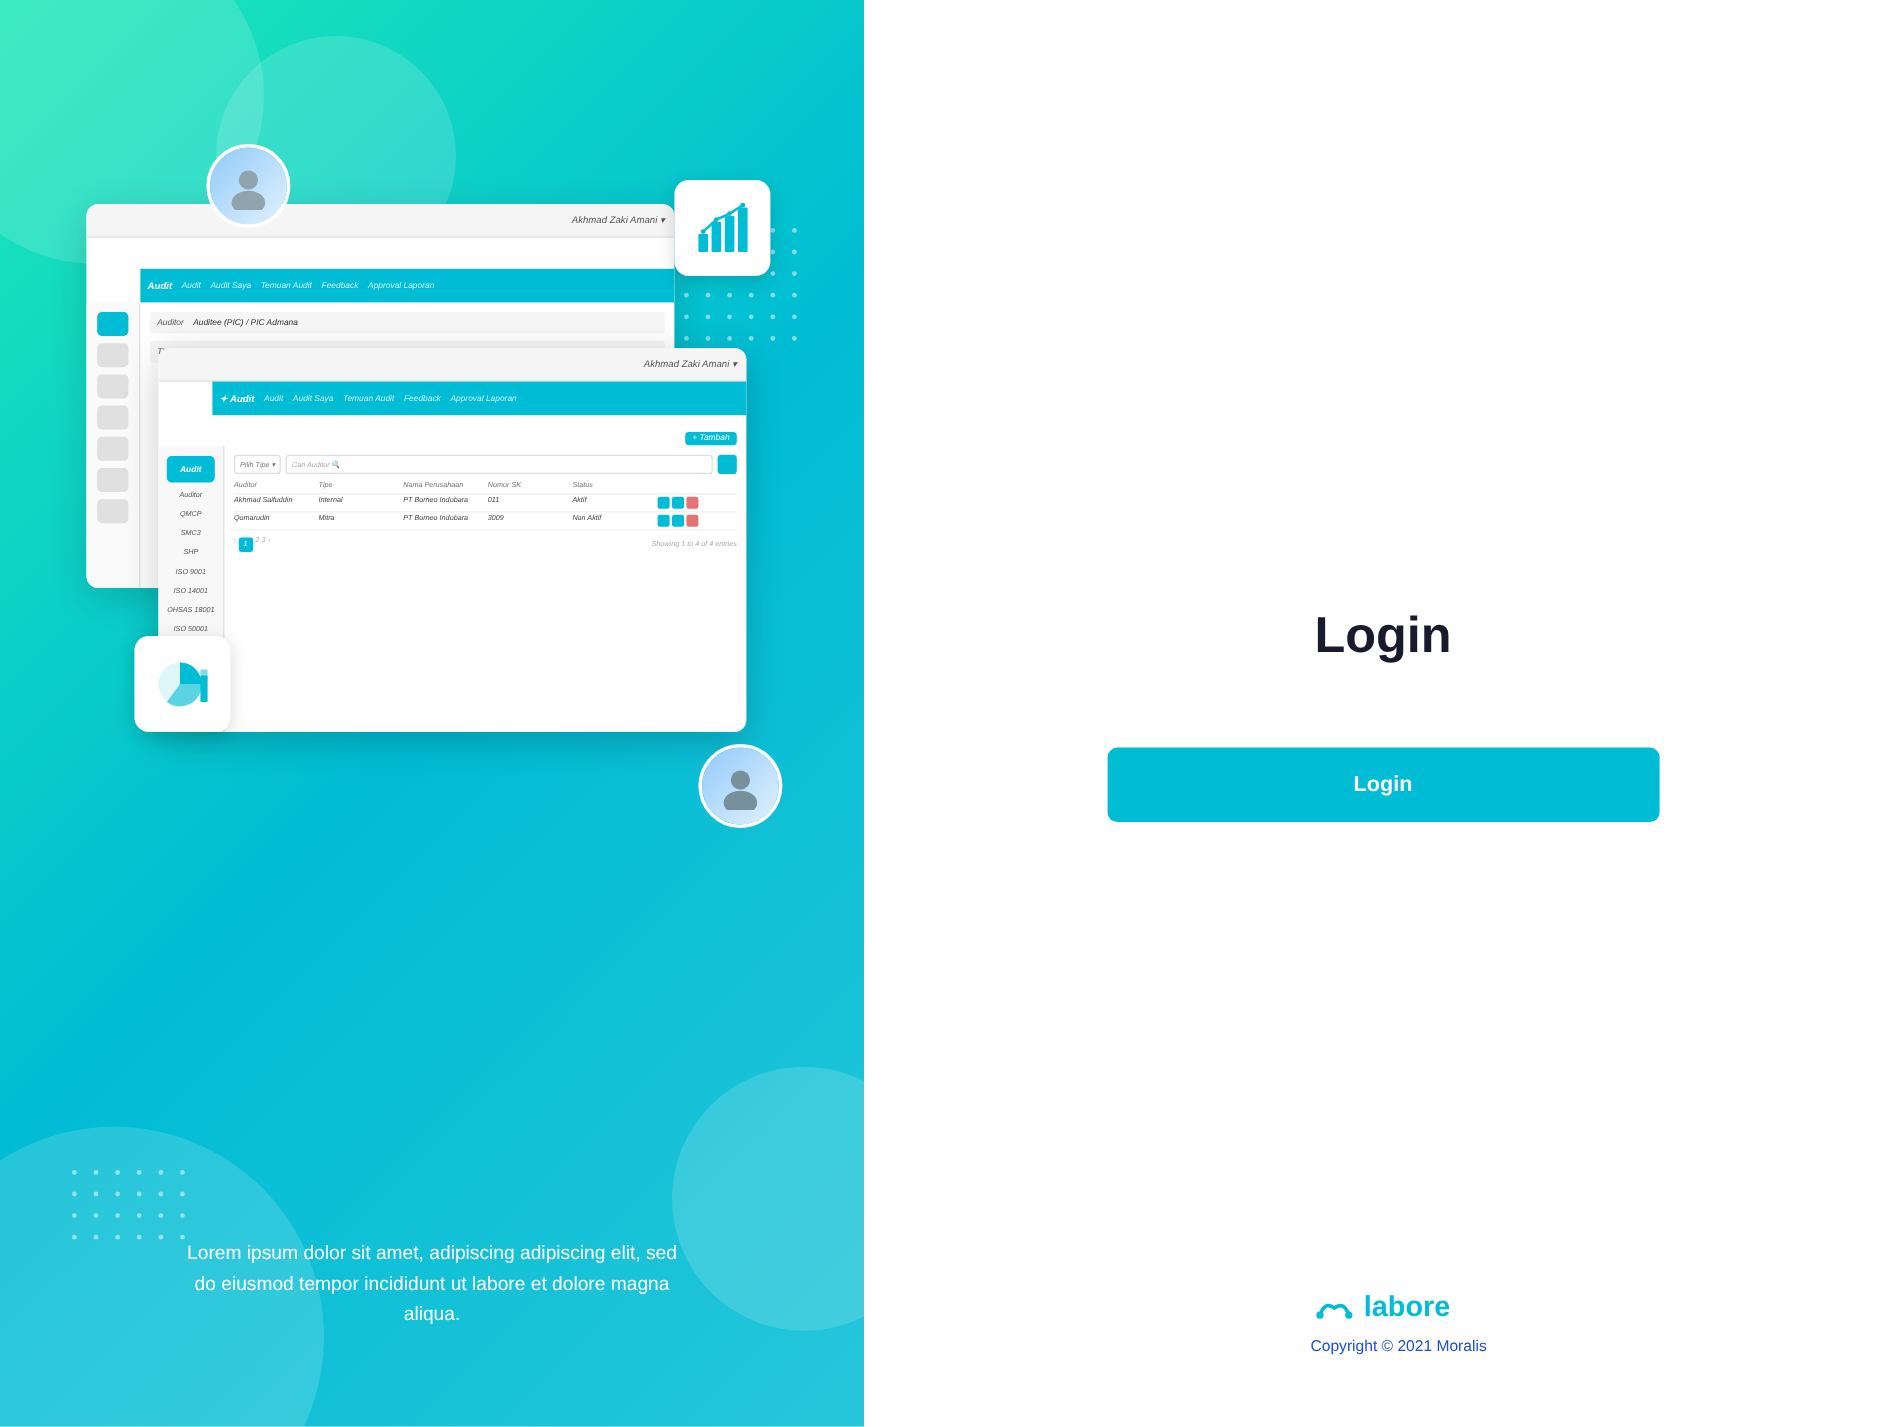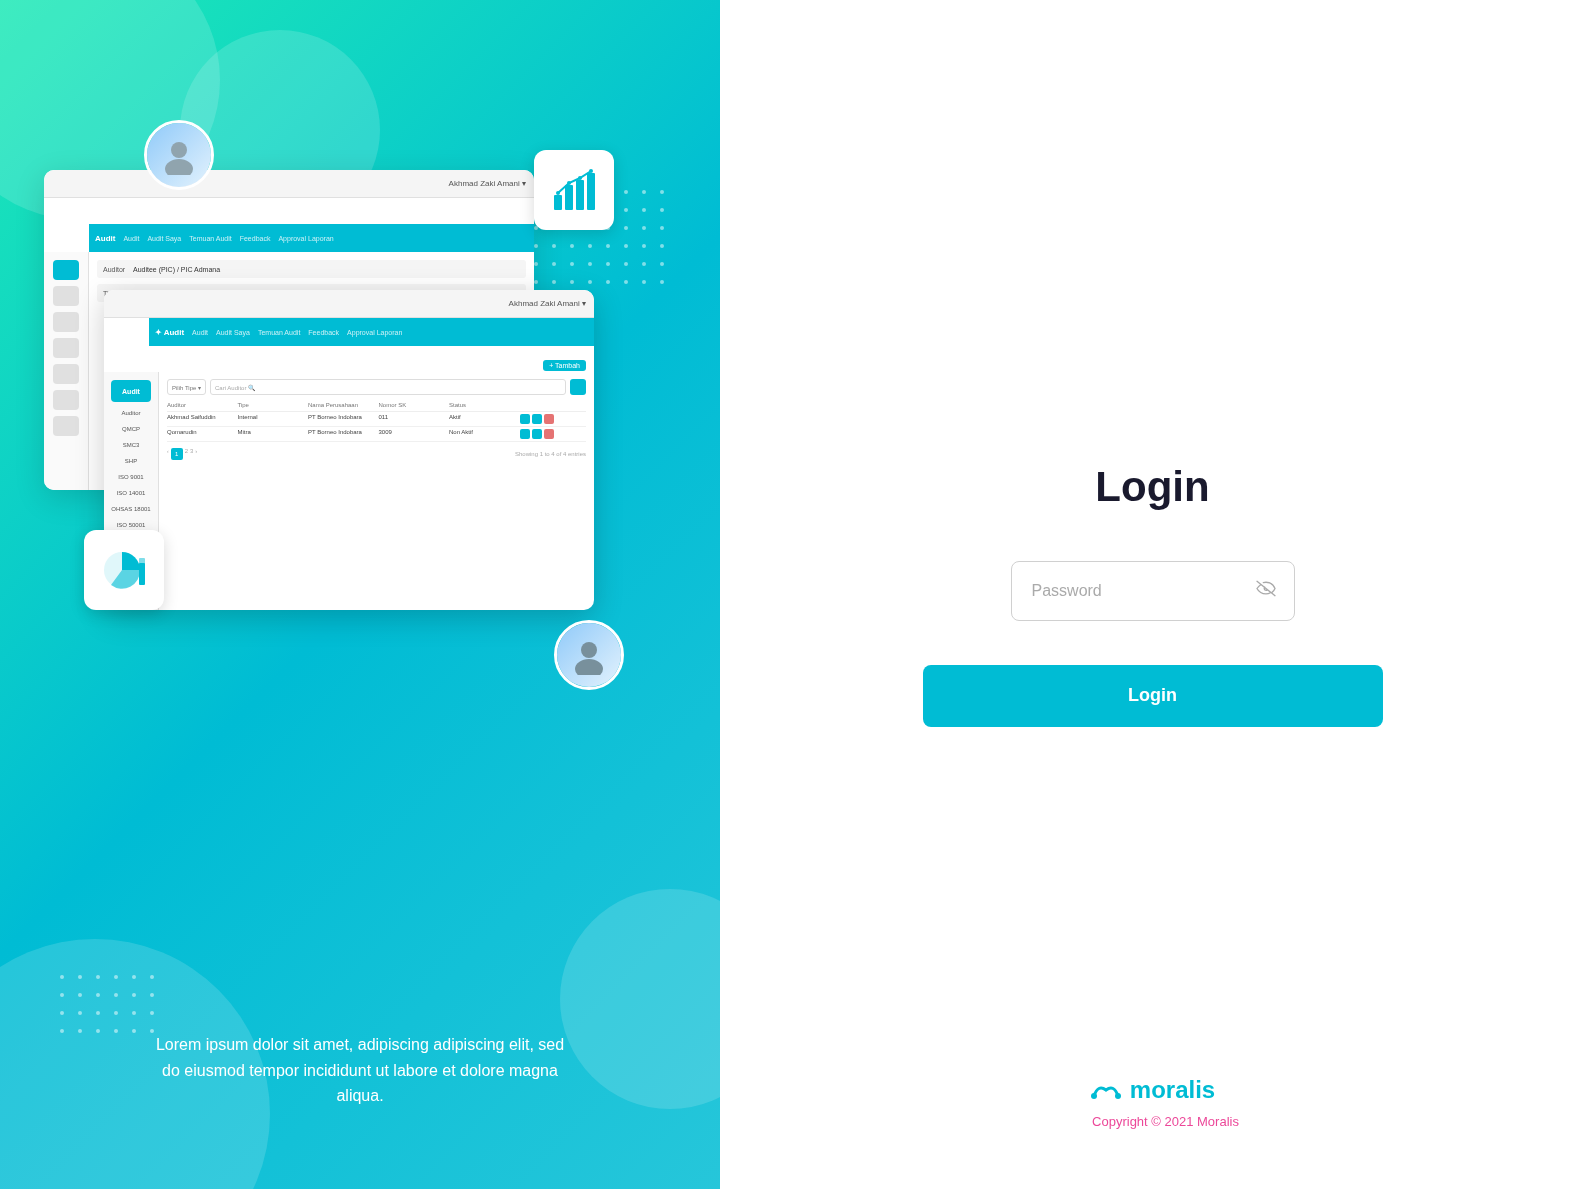--- a/index.html
+++ b/index.html
@@ -58,23 +58,24 @@
       display: grid;
       grid-template-columns: repeat(6, 10px);
       grid-template-rows: repeat(4, 10px);
       gap: 8px;
     }
 
     
     .screenshots-area {
       position: absolute;
       top: 130px;
-      left: 44px;
+      left: 72px;
       width: 600px;
       height: 560px;
+      font-style: italic;
     }
 
     
     .avatar-top {
       position: absolute;
       top: -10px;
       left: 100px;
       width: 70px;
       height: 70px;
       border-radius: 50%;
@@ -361,21 +362,21 @@
       color: #00bcd4;
       font-size: 24px;
       font-weight: 600;
     }
     .brand-icon {
       width: 32px;
       height: 32px;
     }
     .copyright {
       font-size: 13px;
-      color: #ec4899;
+      color: #1d4ed8;
       margin-left: 26px;
     }
   </style>
 </head>
 <body>
 
 <div class="left-panel">
 
   <div class="circle circle-1"></div>
   <div class="circle circle-2"></div>
@@ -620,39 +621,29 @@
   <div class="description-text">
     <p>Lorem ipsum dolor sit amet, adipiscing adipiscing elit, sed do eiusmod tempor incididunt ut labore et dolore magna aliqua.</p>
   </div>
 </div>
 
 <div class="right-panel">
   <div class="login-form">
     <h1 class="login-title">Login</h1>
 
 
-    <div class="form-group">
-      <div class="password-wrapper">
-        <input type="password" class="form-input" placeholder="Password" style="">
-        <span class="eye-icon">
-          <svg width="22" height="18" viewBox="0 0 24 20" fill="none">
-            <path d="M2 2L22 18M10.5 8.5C10.2 9 10 9.5 10 10c0 1.1.9 2 2 2 .5 0 1-.2 1.4-.5M6.5 5.5C4.3 7 2.8 8.8 2 10c1.5 2.8 5 6 10 6 1.8 0 3.5-.5 4.9-1.3M9 3.5C10 3.2 11 3 12 3c5 0 8.5 3.2 10 7-0.6 1.4-1.6 2.8-2.9 4" stroke="#aaa" stroke-width="1.5" stroke-linecap="round"></path>
-          </svg>
-        </span>
-      </div>
-    </div>
 
     <button class="login-button">Login</button>
   </div>
 
   <div class="brand-section">
     <div class="brand-logo">
 
       <svg class="brand-icon" viewBox="0 0 32 32" width="32" height="32">
         <path d="M4 22 Q8 10 16 16 Q24 10 28 22" fill="none" stroke="#00bcd4" stroke-width="3" stroke-linecap="round"></path>
         <circle cx="4" cy="22" r="3" fill="#00bcd4"></circle>
         <circle cx="28" cy="22" r="3" fill="#00bcd4"></circle>
       </svg>
-      <span>moralis</span>
+      <span>labore</span>
     </div>
     <span class="copyright">Copyright © 2021 Moralis</span>
   </div>
 </div>
 
 </body></html>

